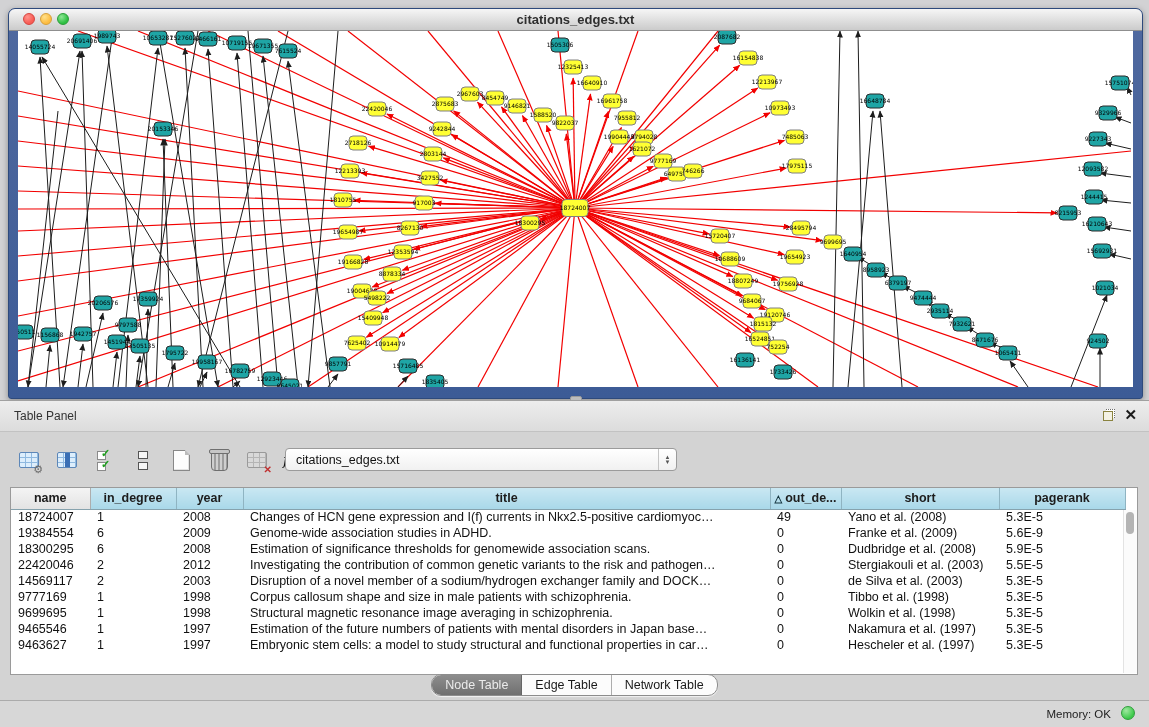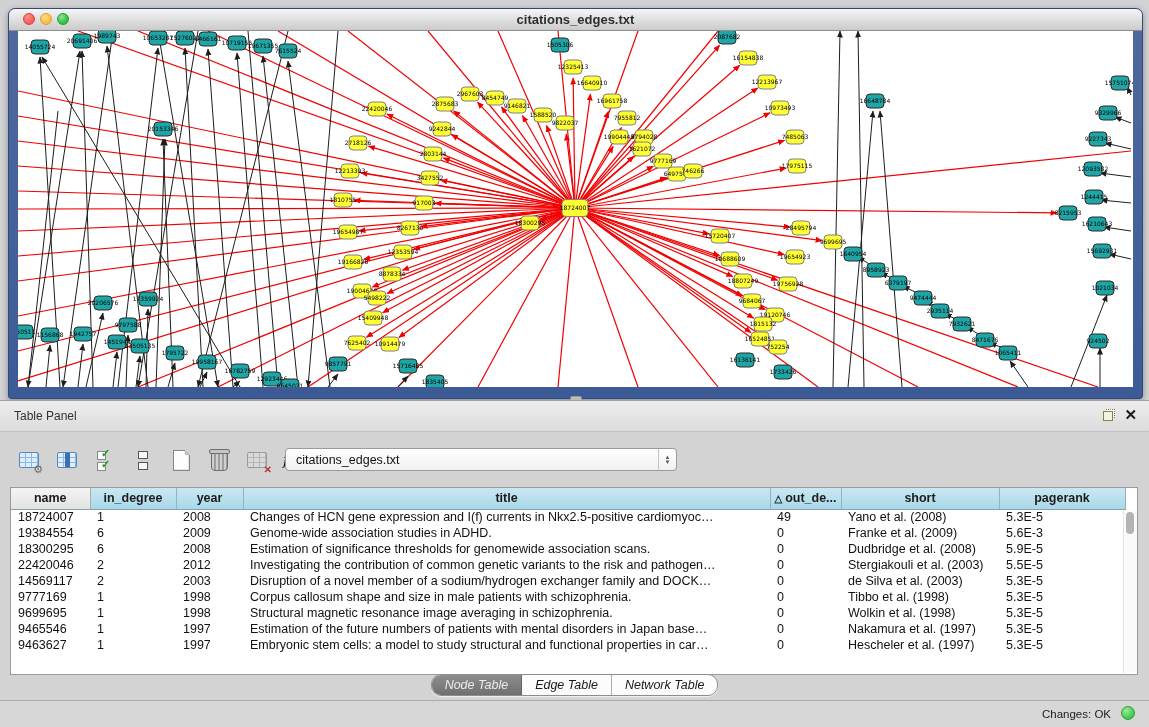--- a/index.html
+++ b/index.html
@@ -78,21 +78,21 @@
     text-align:center;overflow:hidden;white-space:nowrap;}
   table.grid th.c0{background:linear-gradient(#f4f4f4,#e3e3e3);border-right:1px solid #adadad;}
   table.grid td{height:16px;box-sizing:border-box;font-size:12.5px;color:#111;padding:0 2px 0 7px;
     overflow:hidden;white-space:nowrap;}
   .sort-tri{font-size:10px;color:#10303a;margin-right:3px;}
   .vscroll{position:absolute;right:0;top:22px;bottom:1px;width:13px;background:#fbfbfb;border-left:1px solid #e3e3e3;}
   .vthumb{position:absolute;top:2px;left:2px;width:8px;height:22px;background:#b4b4b4;border-radius:5px;}
 
   .tabbar{position:absolute;left:0;right:0;top:273px;height:24px;text-align:center;}
   .segctl{display:inline-flex;border:1px solid #8d8d8d;border-radius:10px;overflow:hidden;
-    background:#fcfcfc;height:20px;box-shadow:0 1px 1px rgba(255,255,255,.7);font-style:italic;}
+    background:#fcfcfc;height:20px;box-shadow:0 1px 1px rgba(255,255,255,.7);}
   .seg{display:flex;align-items:center;padding:0 13px;font-size:12.5px;color:#1a1a1a;border-right:1px solid #adadad;}
   .seg:last-child{border-right:none;}
   .seg.selected{background:linear-gradient(#8e8e8e,#707070);color:#ebebeb;border-right:1px solid #666;}
 
   
   .statusbar{position:absolute;left:0;top:700px;width:1149px;height:27px;background:#d7d7d7;border-top:1px solid #ababab;}
   .mem-label{position:absolute;right:38px;top:7px;font-size:11.5px;color:#222;}
   .mem-dot{position:absolute;right:14px;top:5px;width:14px;height:14px;border-radius:50%;
     background:radial-gradient(circle at 35% 30%,#9fe8a0,#3cc94a 70%);border:1px solid #2f9e3c;box-sizing:border-box;}
 </style>
@@ -558,21 +558,21 @@
               <td>Yano et al. (2008)</td>
               <td>5.3E-5</td>
             </tr>
             <tr>
               <td>19384554</td>
               <td>6</td>
               <td>2009</td>
               <td>Genome-wide association studies in ADHD.</td>
               <td>0</td>
               <td>Franke et al. (2009)</td>
-              <td>5.6E-3</td>
+              <td>5.6E-9</td>
             </tr>
             <tr>
               <td>18300295</td>
               <td>6</td>
               <td>2008</td>
               <td>Estimation of significance thresholds for genomewide association scans.</td>
               <td>0</td>
               <td>Dudbridge et al. (2008)</td>
               <td>5.9E-5</td>
             </tr>
@@ -640,16 +640,16 @@
     <div class="tabbar">
       <span class="segctl" id="segctl">
           <span class="seg selected">Node Table</span>
           <span class="seg">Edge Table</span>
           <span class="seg">Network Table</span>
         </span>
     </div>
   </div>
 
   <div class="statusbar">
-    <span class="mem-label">Changes: OK</span>
+    <span class="mem-label">Memory: OK</span>
     <span class="mem-dot"></span>
   </div>
 </div>
 
 </body></html>

